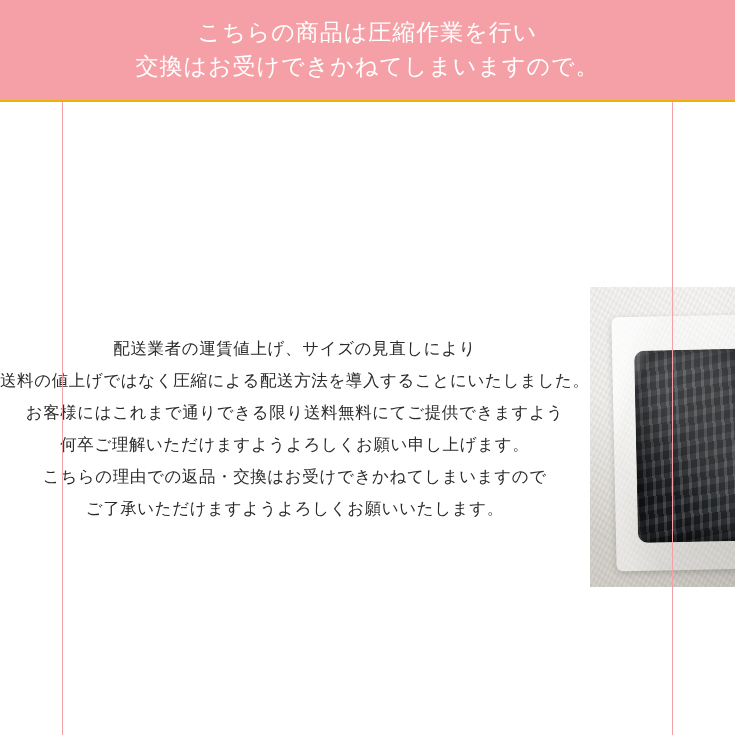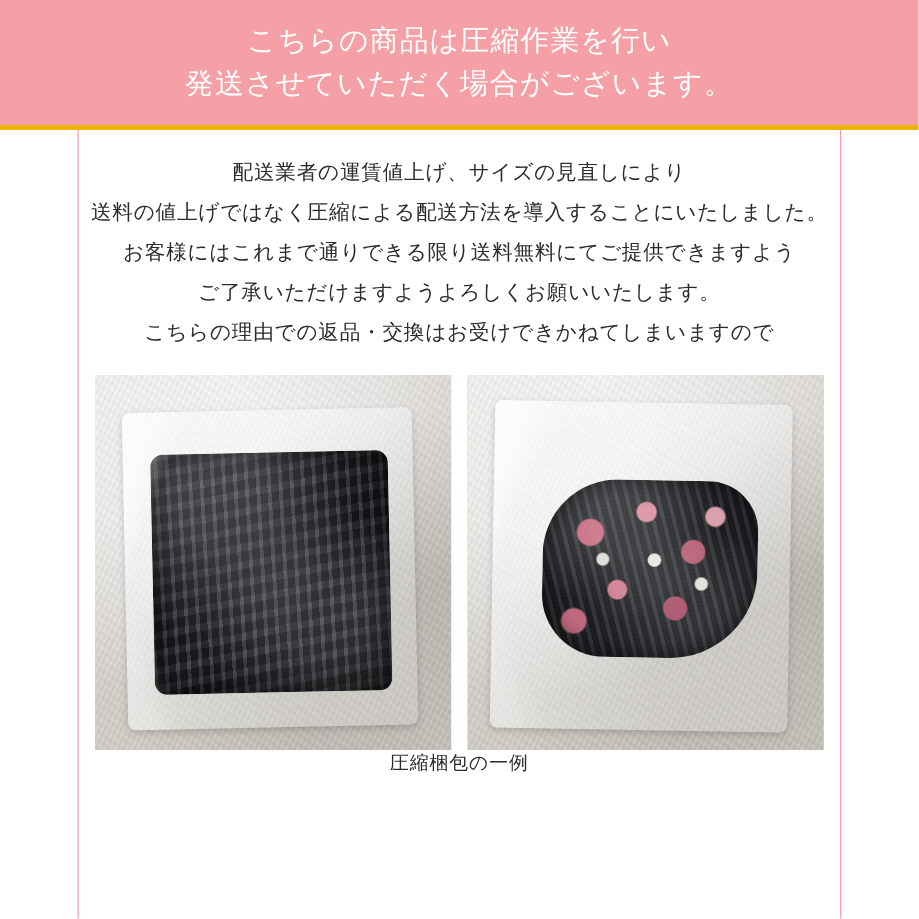--- a/index.html
+++ b/index.html
@@ -38,24 +38,24 @@
     font-size: 23px;
     line-height: 34px;
     letter-spacing: 1px;
     font-weight: normal;
   }
 
   
   .body-frame {
     width: 735px;
     flex: 1;
-    border-top: 4px solid #eab308;
+    border-top: 2px solid #eab308;
     box-sizing: border-box;
     display: flex;
-    flex-direction: column;
+    flex-direction: row;
     align-items: center;
     padding-top: 18px;
     position: relative;
   }
   .body-frame::before,
   .body-frame::after {
     content: "";
     position: absolute;
     top: 0;
     bottom: 0;
@@ -198,31 +198,32 @@
     letter-spacing: 0.8px;
   }
 </style>
 </head>
 <body>
 
 <div class="page">
 
   <div class="banner">
     <div class="banner-line">こちらの商品は圧縮作業を行い</div>
-    <div class="banner-line">発送させていただく場合がございます。</div>
+    <div class="banner-line">交換はお受けできかねてしまいますので。</div>
   </div>
 
   <div class="body-frame">
 
     <div class="paragraph">
       <div class="para-line">配送業者の運賃値上げ、サイズの見直しにより</div>
       <div class="para-line">送料の値上げではなく圧縮による配送方法を導入することにいたしました。</div>
       <div class="para-line">お客様にはこれまで通りできる限り送料無料にてご提供できますよう</div>
+      <div class="para-line">何卒ご理解いただけますようよろしくお願い申し上げます。</div>
+      <div class="para-line">こちらの理由での返品・交換はお受けできかねてしまいますので</div>
       <div class="para-line">ご了承いただけますようよろしくお願いいたします。</div>
-      <div class="para-line">こちらの理由での返品・交換はお受けできかねてしまいますので</div>
     </div>
 
     <div class="photos">
 
       <div class="photo">
         <div class="concrete"></div>
         <div class="bag bag-1">
           <div class="garment-dark"></div>
         </div>
       </div>

